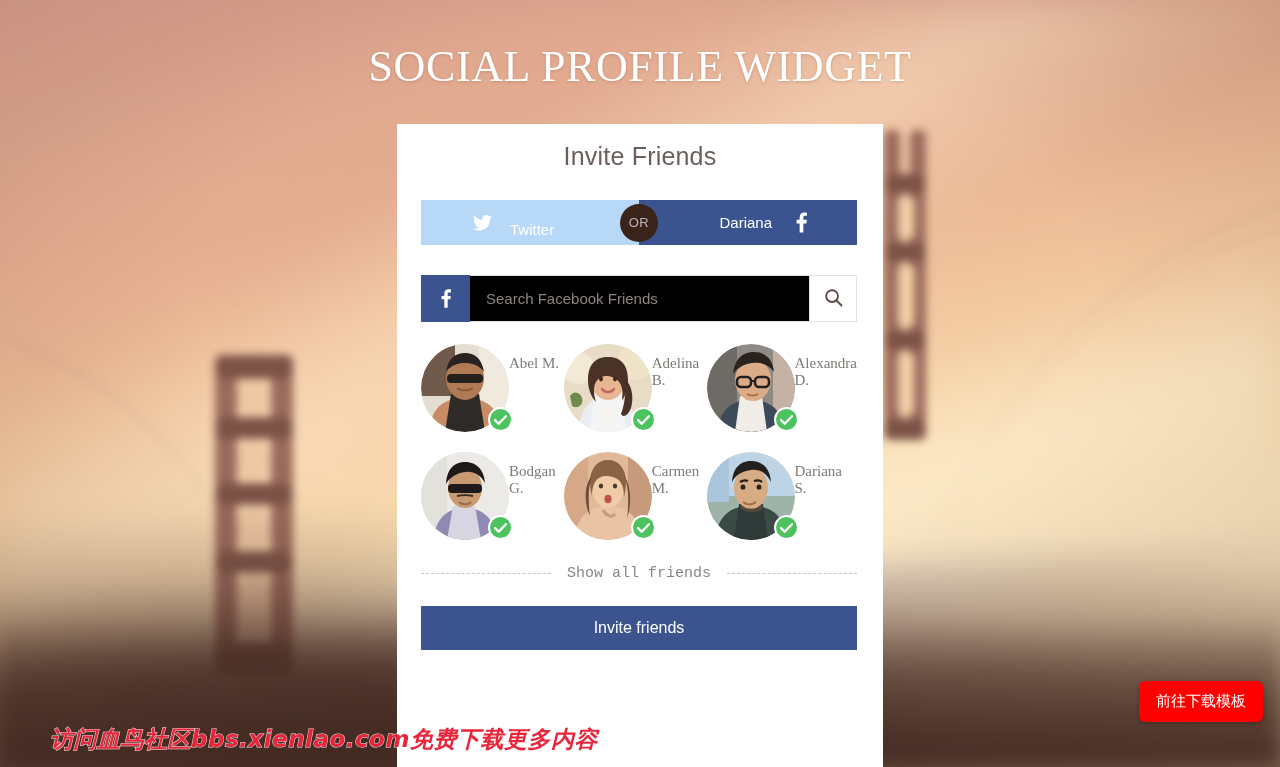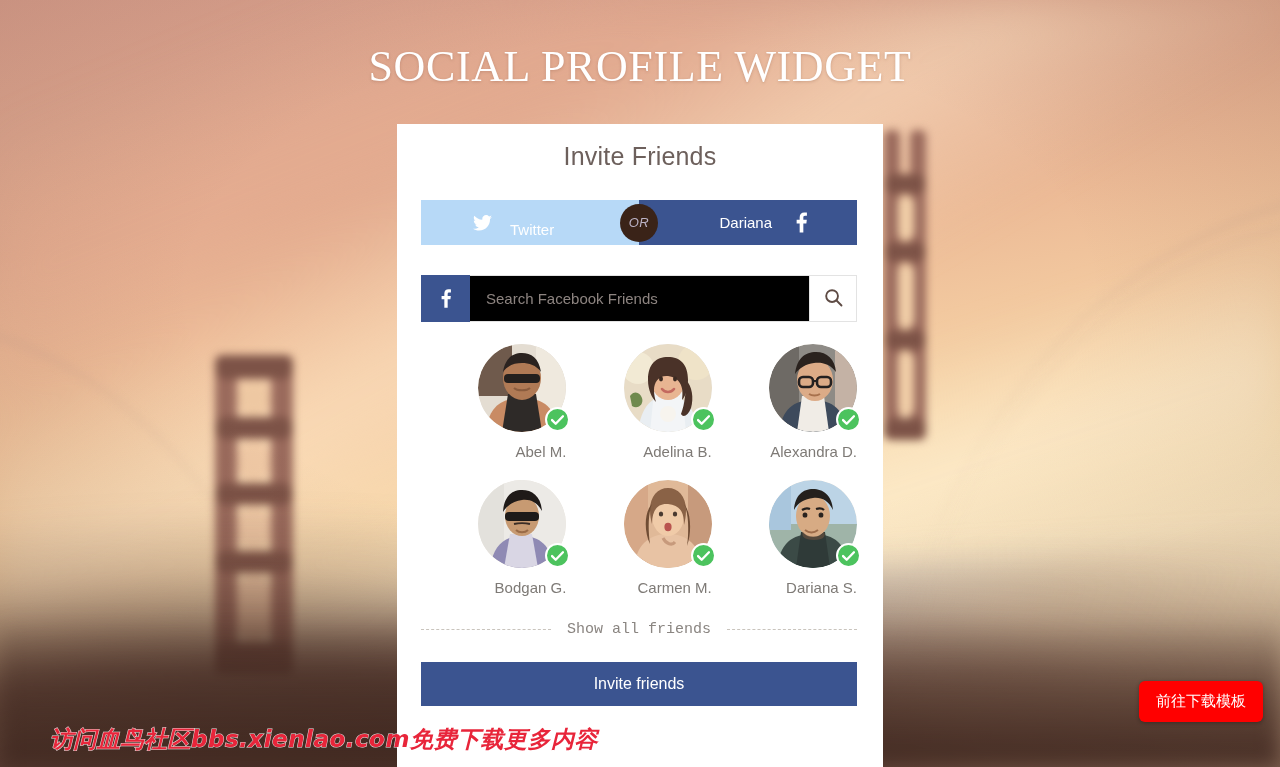--- a/index.html
+++ b/index.html
@@ -193,21 +193,20 @@
     width: 38px;
     height: 38px;
     border-radius: 50%;
     background: #3a2318;
     color: #bcb3c6;
     display: flex;
     align-items: center;
     justify-content: center;
     font-size: 13px;
     letter-spacing: .4px;
-    font-style: italic;
   }
 
   
   .search-row {
     display: flex;
     margin-top: 30px;
     height: 47px;
     width: 436px;
   }
   .search-fb {
@@ -245,23 +244,24 @@
   
   .friends-grid {
     display: grid;
     grid-template-columns: repeat(3, 1fr);
     row-gap: 20px;
     margin-top: 22px;
     width: 436px;
   }
   .friend {
     display: flex;
-    flex-direction: column;
-    align-items: flex-end;
+    flex-direction: row;
+    align-items: flex-start;
     cursor: pointer;
+    font-family: Liberation Serif, serif;
   }
   .avatar-wrap {
     position: relative;
     width: 88px;
     height: 88px;
   }
   .avatar {
     width: 88px;
     height: 88px;
     border-radius: 50%;

